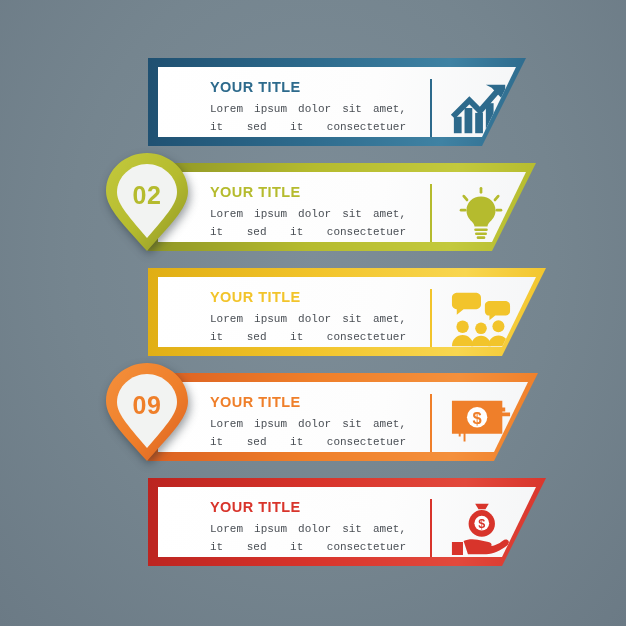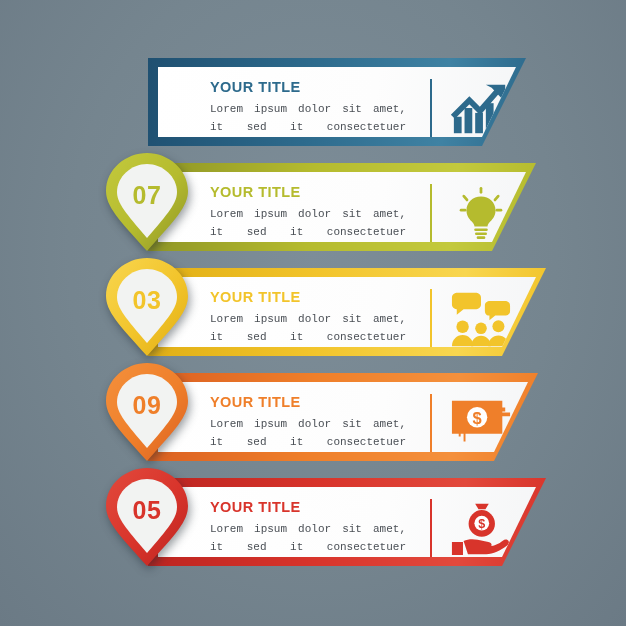--- a/index.html
+++ b/index.html
@@ -156,21 +156,21 @@
       <defs>
         <linearGradient id="bgb5bb2e" x1="0" y1="0" x2="1" y2="1">
           <stop offset="0%" stop-color="#c3c93d"></stop>
           <stop offset="55%" stop-color="#b5bb2e"></stop>
           <stop offset="100%" stop-color="#8d9426"></stop>
         </linearGradient>
       </defs>
       <path d="M43 2 C64 2 84 18 84 40 C84 55 72 68 43 100 C14 68 2 55 2 40 C2 18 22 2 43 2 Z" fill="url(#bgb5bb2e)"></path>
       <path d="M43 13 C58.5 13 73 25.5 73 41 C73 52 64.5 62 43 87 C21.5 62 13 52 13 41 C13 25.5 27.5 13 43 13 Z" fill="#f2f3f2"></path>
     </svg>
-      <div class="badge-num" style="color:#b5bb2e;">07</div>
+      <div class="badge-num" style="color:#b5bb2e;">02</div>
     </div>
   </div>
     <div class="row" style="top: 254px;">
     <div class="plate" style="width:398px;
                 background:linear-gradient(96deg, #e0ae14 0%, #f2c42b 42%, #f8d64f 78%, #f2c42b 100%);">
       <div class="card">
 
         <div class="content">
           <div class="title" style="color:#f2c42b;">YOUR TITLE</div>
           <div class="body">Lorem ipsum dolor sit amet, it sed it consectetuer adipiscing elit, sed diam nonummy nibh euismod tincidunt ut ed laoreet dolore magna.</div>
@@ -186,34 +186,20 @@
         <path d="M2 56c0-6.6 5-11.4 11-11.4S24 49.4 24 56z"></path>
         <circle cx="32" cy="37.6" r="6"></circle>
         <path d="M21.8 56c0-6.3 4.6-10.8 10.2-10.8S42.2 49.7 42.2 56z"></path>
         <circle cx="50" cy="35.5" r="6.2"></circle>
         <path d="M39.4 56c0-6.5 4.8-11 10.6-11s10.6 4.5 10.6 11z"></path>
       </svg>
           </div>
       </div>
     </div>
 
-    <div class="badge">
-      <svg class="badge-shape" viewBox="0 0 86 104" preserveAspectRatio="none">
-      <defs>
-        <linearGradient id="bgf2c42b" x1="0" y1="0" x2="1" y2="1">
-          <stop offset="0%" stop-color="#f8d64f"></stop>
-          <stop offset="55%" stop-color="#f2c42b"></stop>
-          <stop offset="100%" stop-color="#e0ae14"></stop>
-        </linearGradient>
-      </defs>
-      <path d="M43 2 C64 2 84 18 84 40 C84 55 72 68 43 100 C14 68 2 55 2 40 C2 18 22 2 43 2 Z" fill="url(#bgf2c42b)"></path>
-      <path d="M43 13 C58.5 13 73 25.5 73 41 C73 52 64.5 62 43 87 C21.5 62 13 52 13 41 C13 25.5 27.5 13 43 13 Z" fill="#f2f3f2"></path>
-    </svg>
-      <div class="badge-num" style="color:#f2c42b;">03</div>
-    </div>
   </div>
     <div class="row" style="top: 359px;">
     <div class="plate" style="width:390px;
                 background:linear-gradient(96deg, #da5f22 0%, #ef7f2a 42%, #f4903c 78%, #ef7f2a 100%);">
       <div class="card">
 
         <div class="content">
           <div class="title" style="color:#ef7f2a;">YOUR TITLE</div>
           <div class="body">Lorem ipsum dolor sit amet, it sed it consectetuer adipiscing elit, sed diam nonummy nibh euismod tincidunt ut ed laoreet dolore magna.</div>
         </div>
@@ -265,28 +251,14 @@
         <path d="M32.8 8.4c-7.4 0-13.6 6.6-13.6 14.3S25.4 36 32.8 36s13.6-5.6 13.6-13.3S40.2 8.4 32.8 8.4z"></path>
         <circle cx="32.8" cy="22" r="7.6" fill="#fff"></circle>
         <text x="32.8" y="27.4" text-anchor="middle" font-size="13" font-weight="bold" font-family="Liberation Sans, sans-serif" fill="currentColor">$</text>
         <path d="M14 40.5c4.5-2.4 10-2.4 14.6-1.4l11 2.2c2.5.5 3.6 1.9 3.3 3.5-.3 1.6-1.8 2.5-4 2.2l-10-1.3 12.6-.1c3.6 0 9.1-2.4 13-5.6 2.2-1.8 5.2-1.4 6.1.7.7 1.7-.2 3.2-2 4.6-6.4 5-14 8.7-21.2 8.7H18.5z"></path>
         <path d="M2 41.5h11.4v13.4H2z"></path>
       </svg>
           </div>
       </div>
     </div>
 
-    <div class="badge">
-      <svg class="badge-shape" viewBox="0 0 86 104" preserveAspectRatio="none">
-      <defs>
-        <linearGradient id="bgd8342b" x1="0" y1="0" x2="1" y2="1">
-          <stop offset="0%" stop-color="#e2493c"></stop>
-          <stop offset="55%" stop-color="#d8342b"></stop>
-          <stop offset="100%" stop-color="#bb2420"></stop>
-        </linearGradient>
-      </defs>
-      <path d="M43 2 C64 2 84 18 84 40 C84 55 72 68 43 100 C14 68 2 55 2 40 C2 18 22 2 43 2 Z" fill="url(#bgd8342b)"></path>
-      <path d="M43 13 C58.5 13 73 25.5 73 41 C73 52 64.5 62 43 87 C21.5 62 13 52 13 41 C13 25.5 27.5 13 43 13 Z" fill="#f2f3f2"></path>
-    </svg>
-      <div class="badge-num" style="color:#d8342b;">05</div>
-    </div>
   </div>
   </div>
 
 </body></html>

